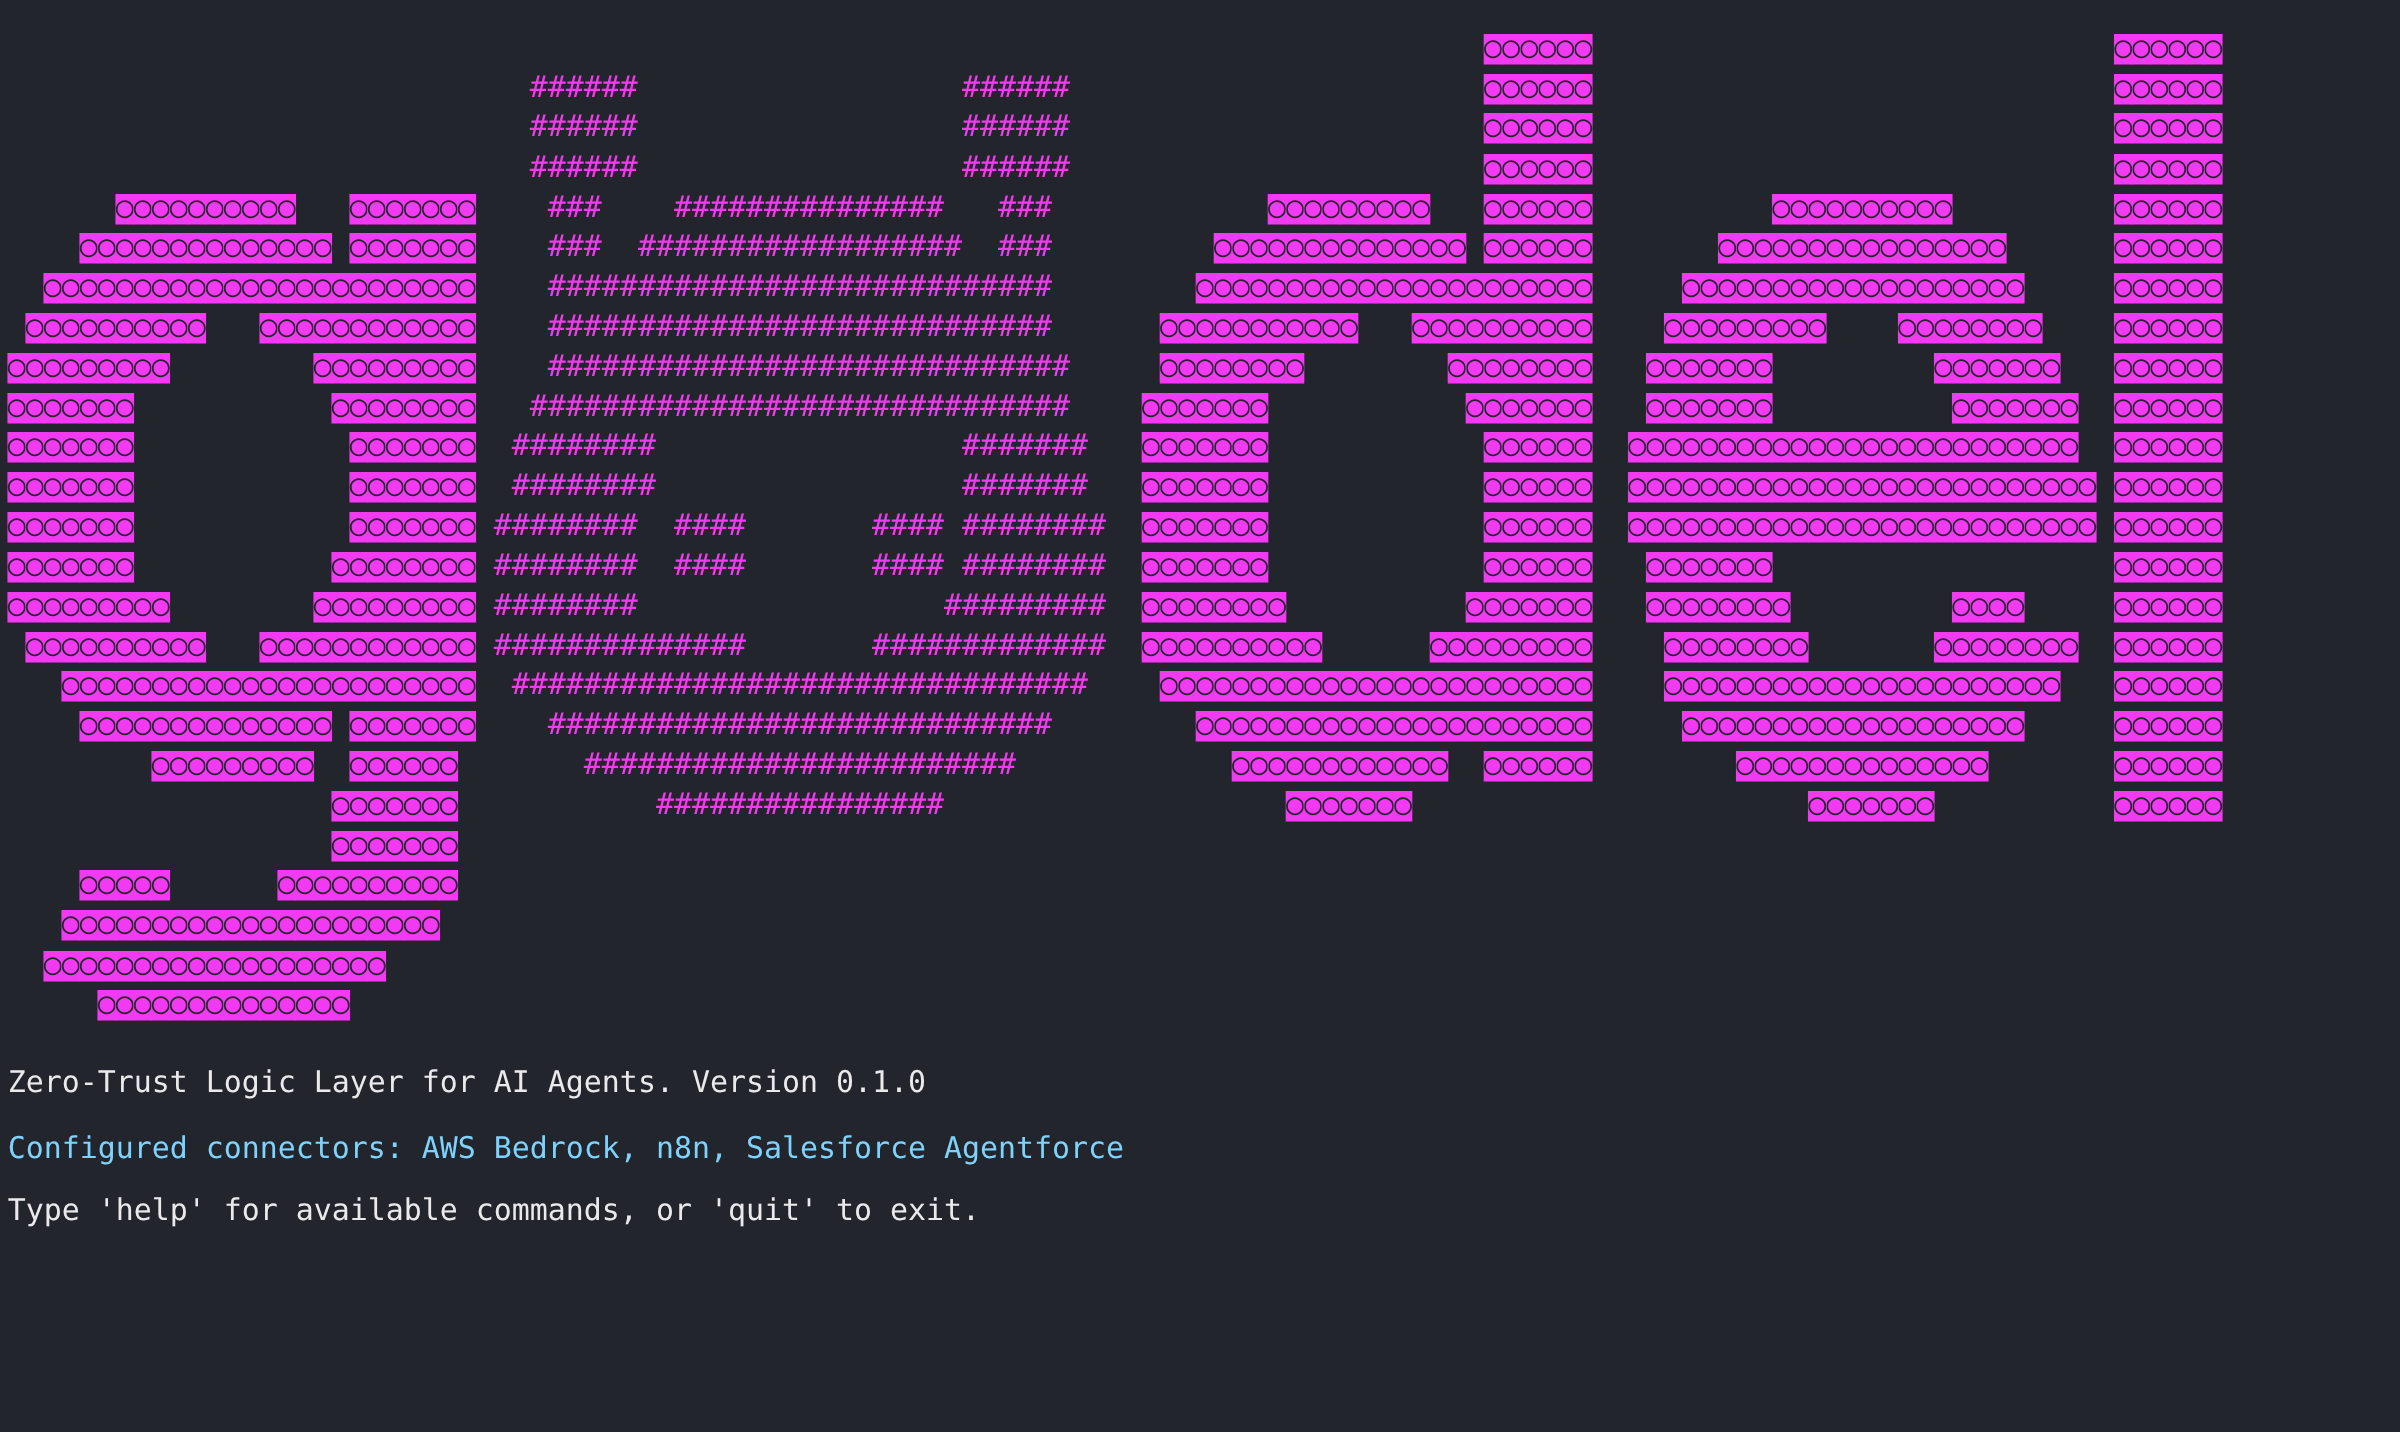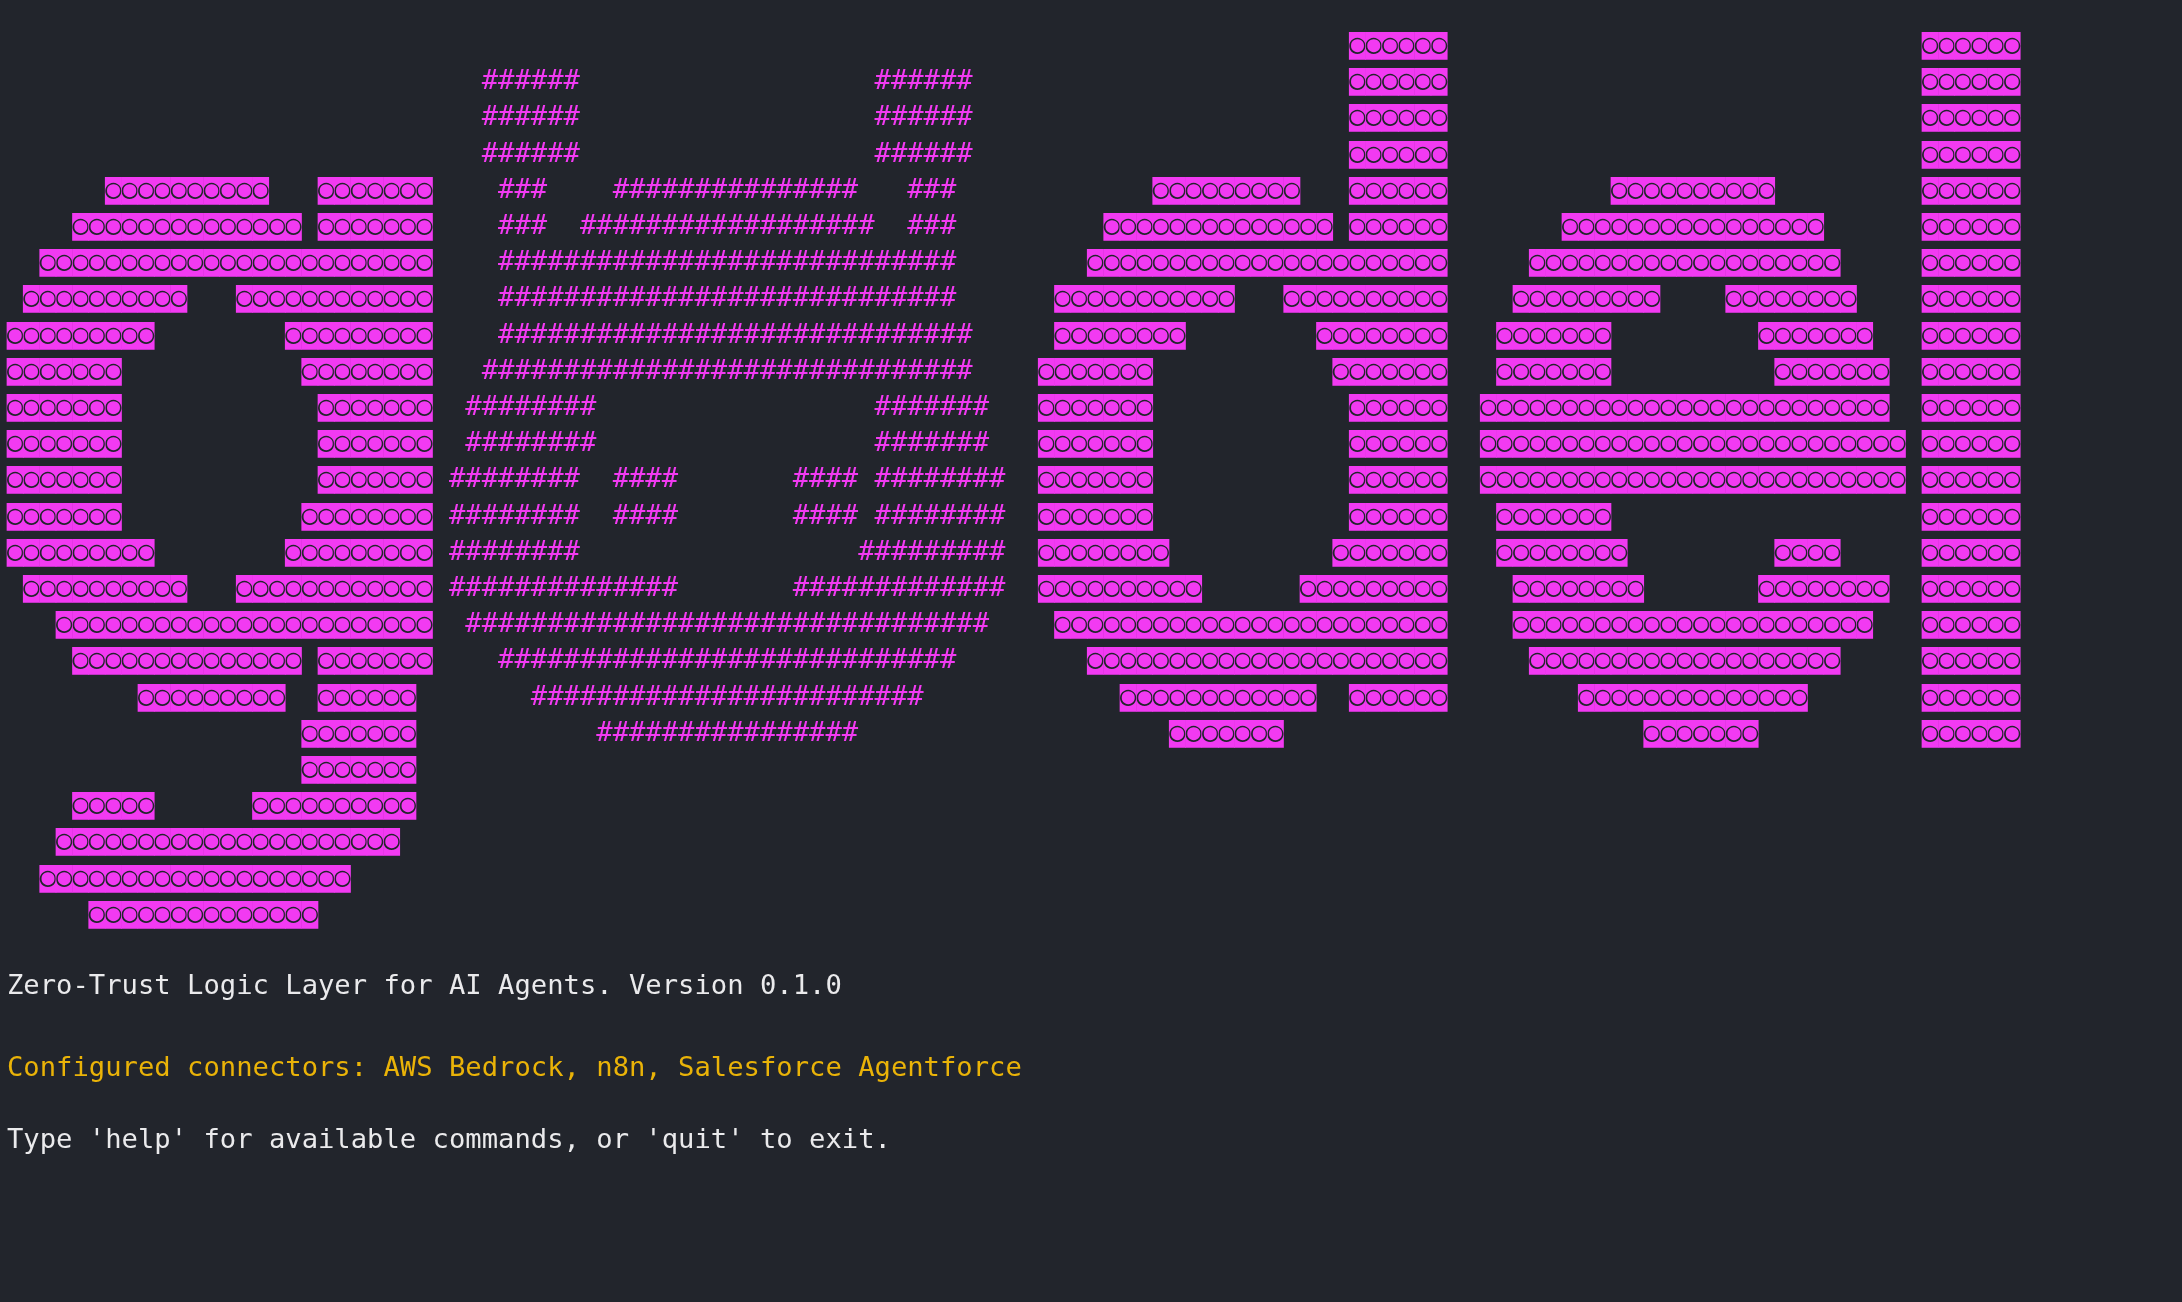--- a/index.html
+++ b/index.html
@@ -21,25 +21,25 @@
     font-size: 27.2px;
     line-height: 36.2px;
     white-space: pre;
   }
   .art {
     color: #f23af2;
     margin-bottom: 36px;
   }
   .line-fg {
     color: #eaeaec;
-    margin-bottom: 46px;
+    margin-bottom: 24px;
   }
   .line-accent {
-    color: #eab308;
-    margin-bottom: 36px;
+    color: #7dd3fc;
+    margin-bottom: 20px;
   }
   .line-last {
     margin-bottom: 16px;
   }
 </style>
 </head>
 <body>
 
 <div>
   <pre class="art">                                                                                  ◙◙◙◙◙◙                             ◙◙◙◙◙◙

